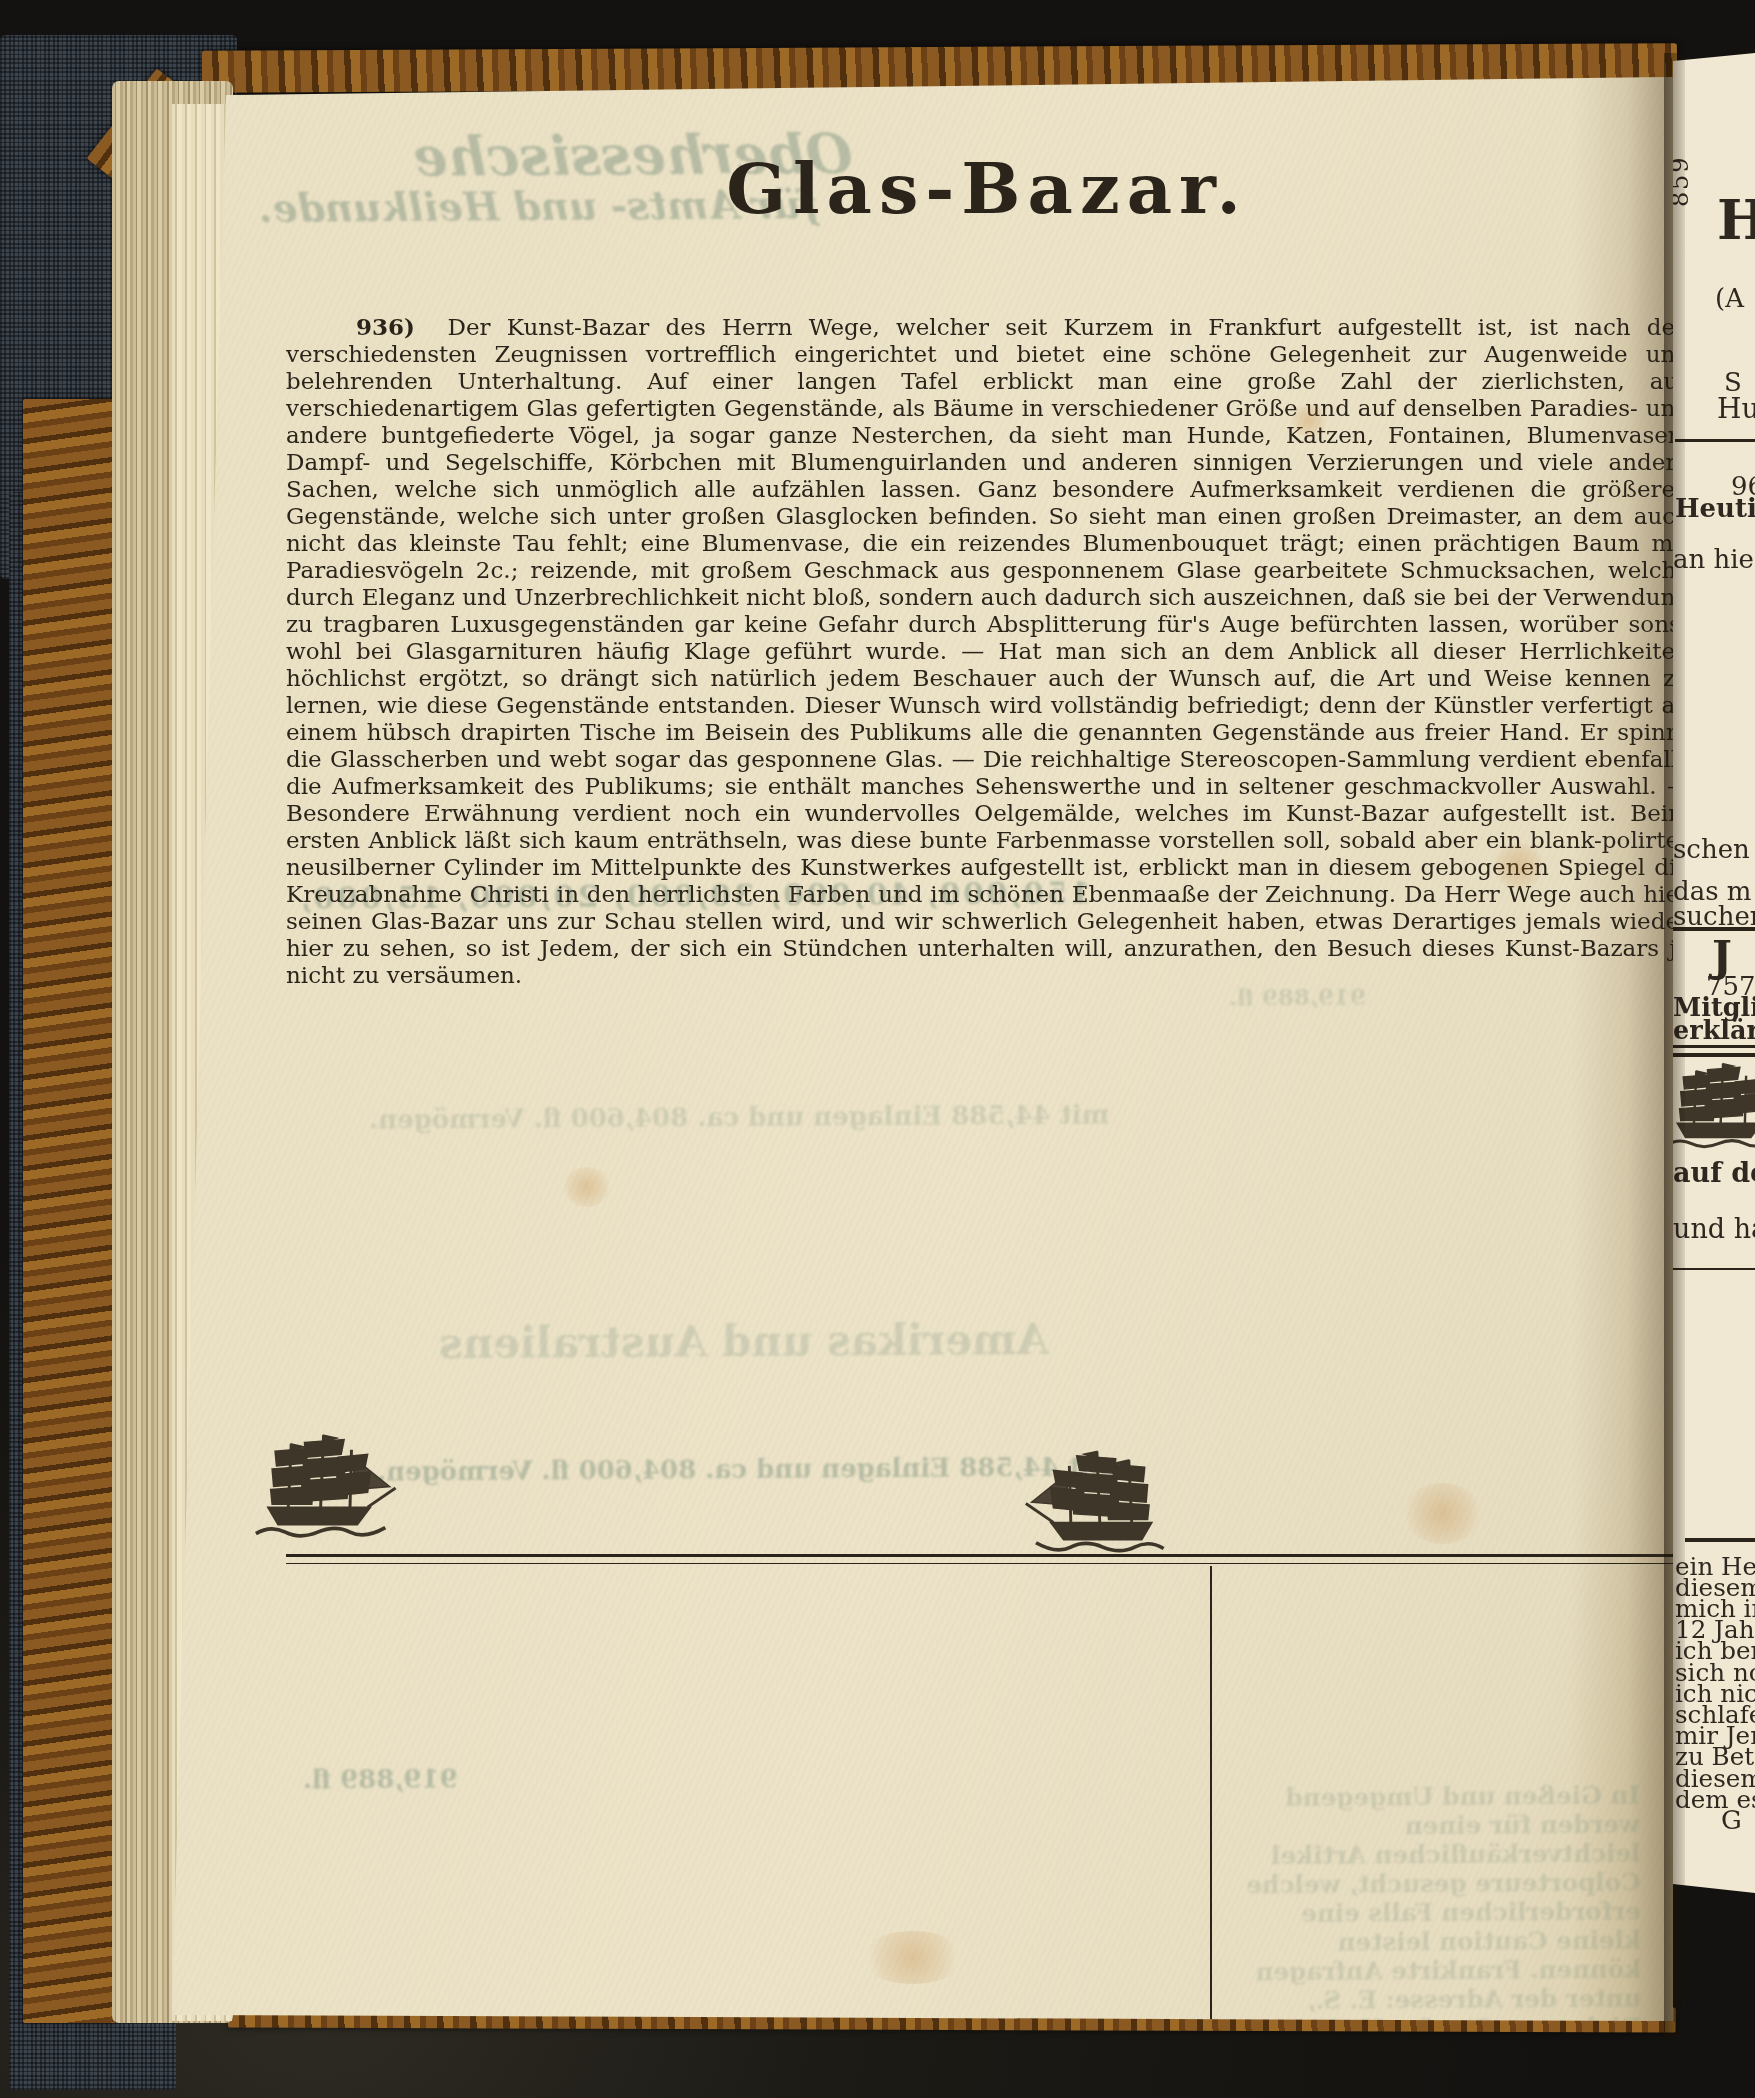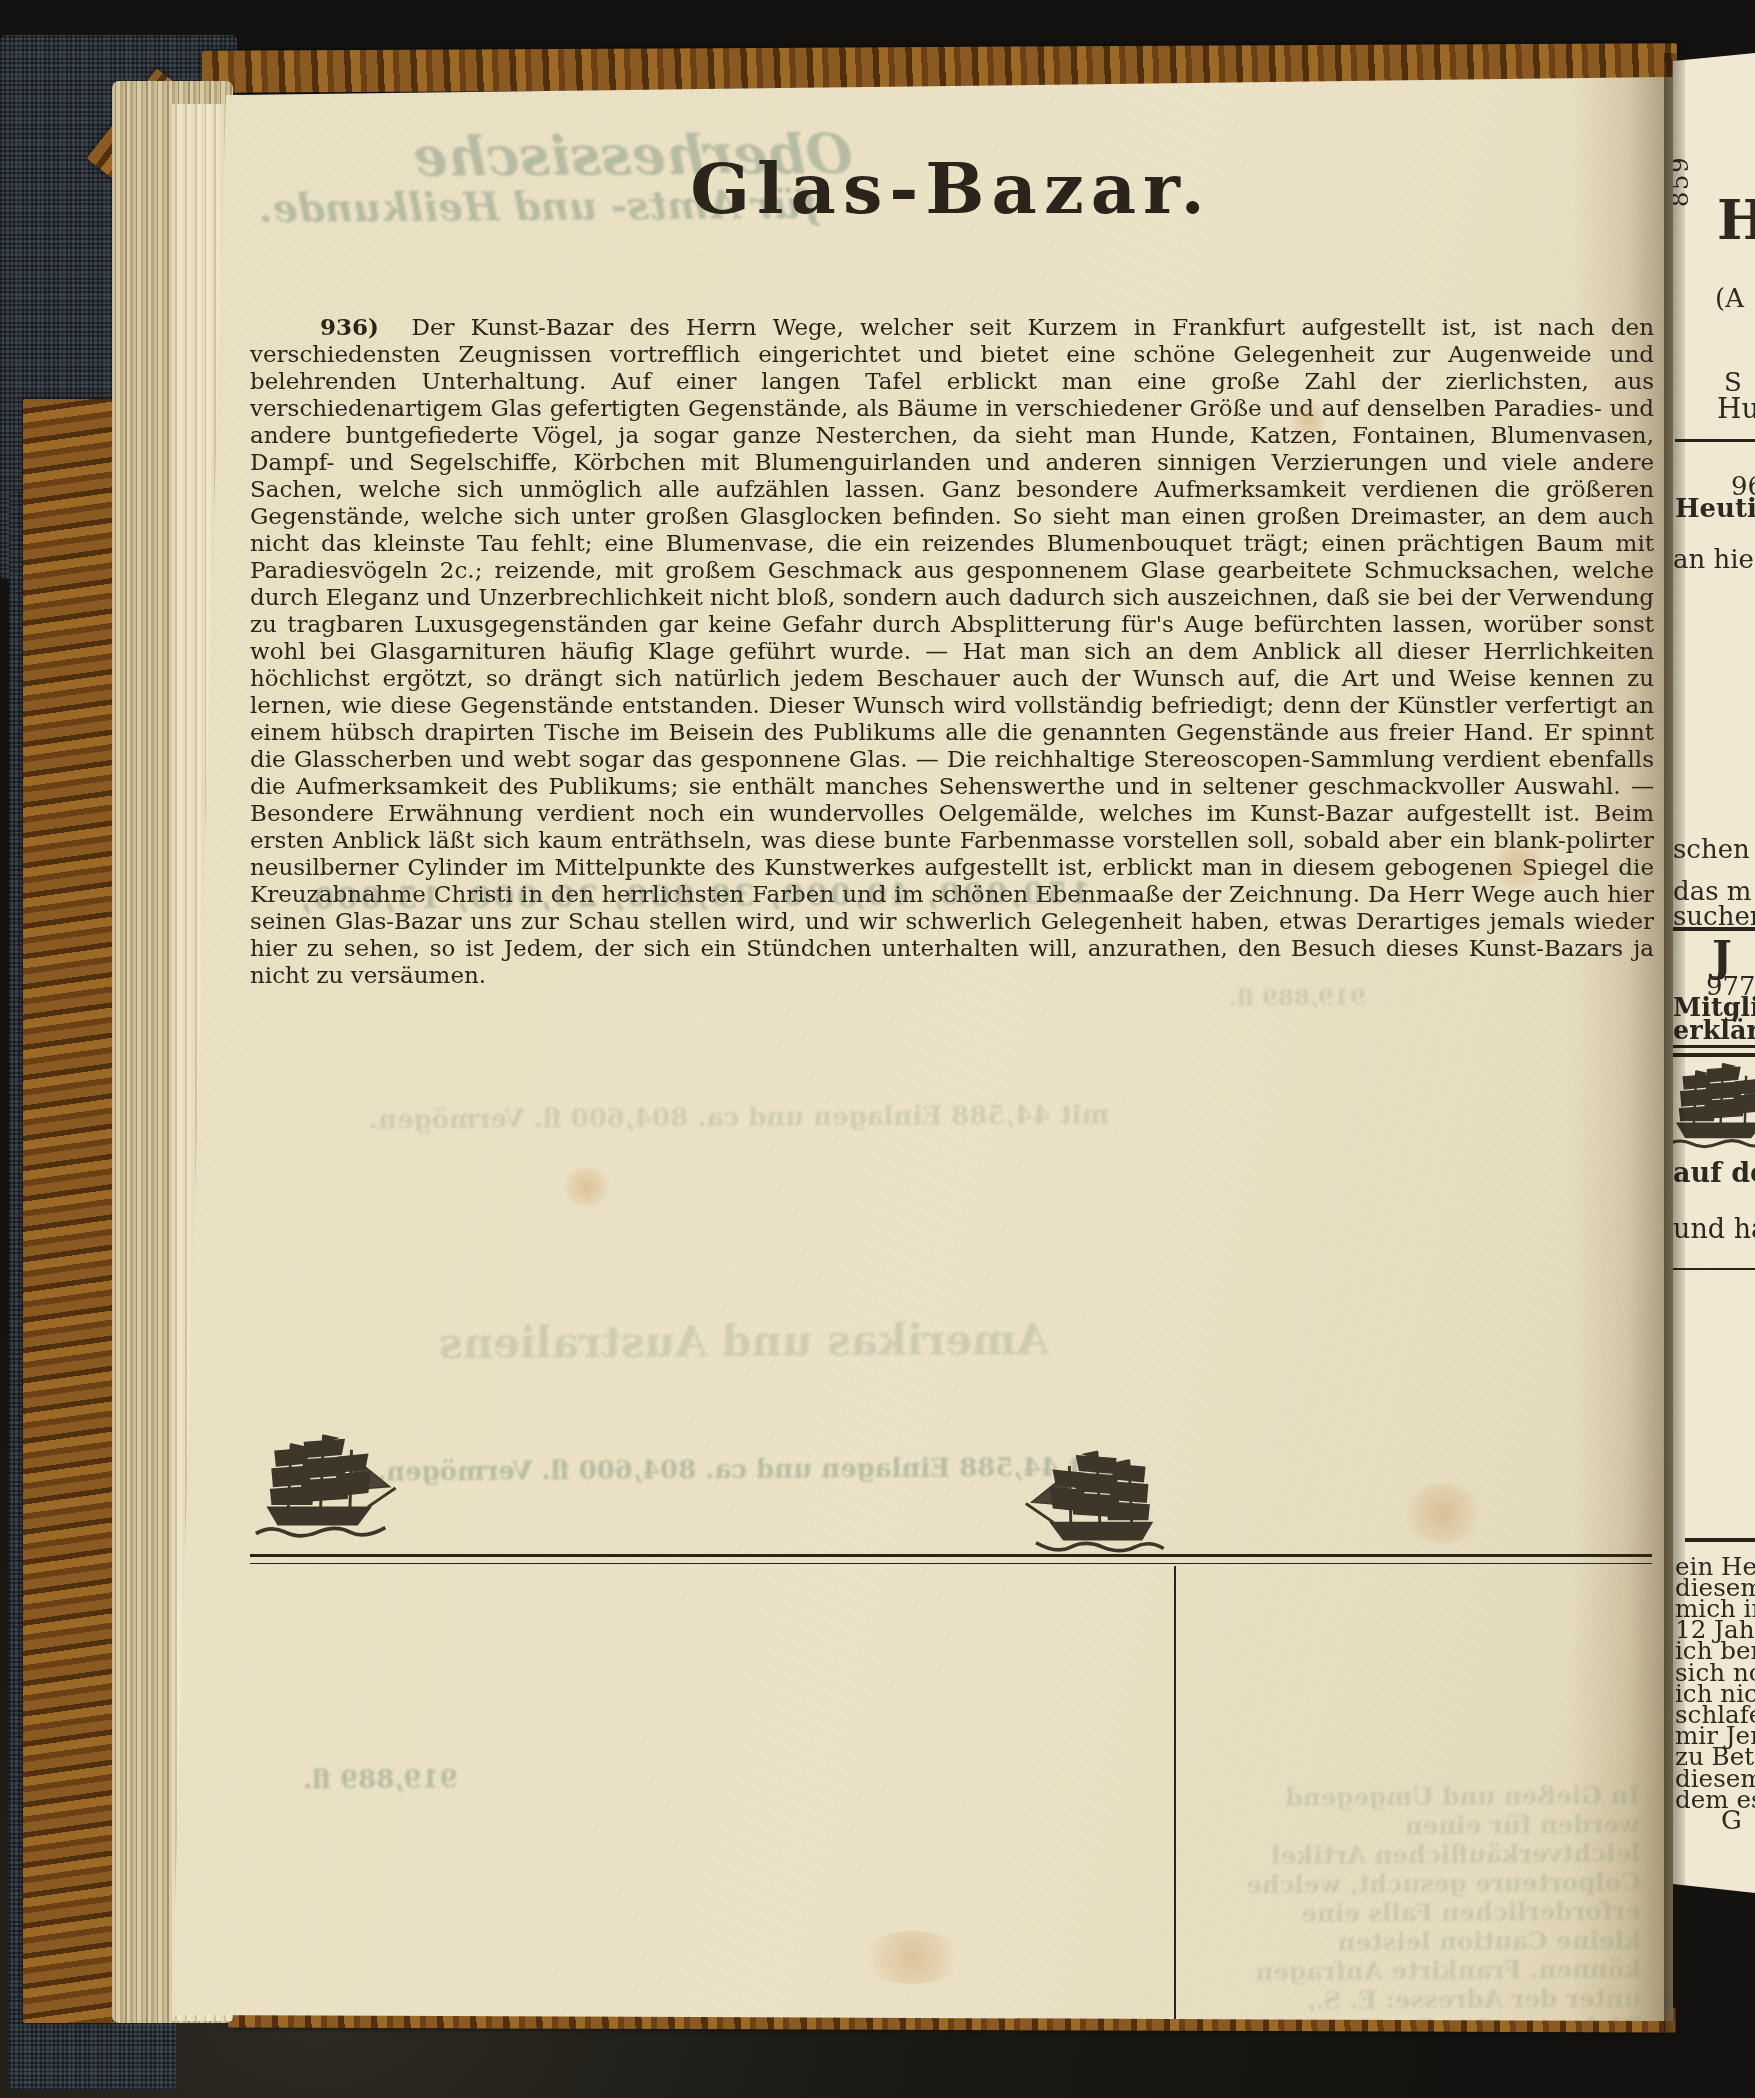--- a/index.html
+++ b/index.html
@@ -18,21 +18,21 @@
   .leather.vert{background:repeating-linear-gradient(172deg,#8a5a22 0 9.7px,#50300e 9.7px 15px,#9c6a26 15px 24px,#6b4115 24px 30px);}
   .stack{position:absolute;
     background:repeating-linear-gradient(90deg,#cbbc96 0 2.6px,#a3916c 2.6px 4.4px,#d8cba6 4.4px 8px,#b7a67e 8px 10.5px);}
   .stack-inner{position:absolute;
     background:repeating-linear-gradient(90deg,#e7ddbd 0 3.5px,#cfc29e 3.5px 5.3px,#efe6c9 5.3px 9.7px);}
   .stack-bottom{position:absolute;
     background:repeating-linear-gradient(0deg,#cfc099 0 2.6px,#a3916c 2.6px 4.4px,#dccfa9 4.4px 7px);}
   
   .main-page{position:absolute;inset:0;
     clip-path:polygon(226px 95px,1673px 77px,1673px 2021px,172px 2015px);
-    background:linear-gradient(103deg,#ddd2b0 0%,#eae0c4 7%,#ece3c8 55%,#e6dcc0 86%,#d8cca8 96%,#ccbf99 100%);}
+    background:linear-gradient(103deg,#ddd2b0 0%,#eae0c4 7%,#ece3c8 55%,#e6dcc0 86%,#d8cca8 96%,#ccbf99 100%);padding-left:36px;}
   .main-page::after{content:"";position:absolute;inset:0;pointer-events:none;
     background:repeating-linear-gradient(115deg,rgba(120,100,60,.025) 0 2.6px,transparent 2.6px 6.1px);}
   .page-curve{position:absolute;left:1571px;top:75px;width:102px;height:1946px;pointer-events:none;
     background:linear-gradient(90deg,rgba(0,0,0,0) 0%,rgba(120,95,50,.16) 55%,rgba(70,50,22,.40) 100%);}
   .gutter-crease{position:absolute;left:1664px;top:53px;width:21px;height:1984px;pointer-events:none;
     background:linear-gradient(90deg,rgba(25,16,5,.55),rgba(25,16,5,.10));z-index:9;}
   .sliver-page{position:absolute;inset:0;
     clip-path:polygon(1673px 61px,1756px 53px,1756px 1893px,1673px 1884px);
     background:linear-gradient(90deg,#d9cda9 0%,#ece3c8 30%,#f0e8d2 100%);}
   
@@ -78,21 +78,21 @@
     <div class="frag" style="left:1788px;top:413px;font-size:24px;">Zu</div>
     <div class="rule" style="left:1675px;top:439px;width:81px;height:2.6px;"></div>
     <div class="frag" style="left:1731px;top:471px;font-size:26px;">96</div>
     <div class="frag bold" style="left:1675px;top:493px;font-size:26px;">Heutige</div>
     <div class="frag" style="left:1673px;top:544px;font-size:26px;">an hies</div>
     <div class="frag" style="left:1673px;top:834px;font-size:26px;">schen S</div>
     <div class="frag" style="left:1673px;top:876px;font-size:26px;">das m</div>
     <div class="frag" style="left:1673px;top:901px;font-size:26px;">suchen.</div>
     <div class="rule" style="left:1673px;top:927px;width:83px;height:3.5px;"></div>
     <div class="frag bold" style="left:1712px;top:932px;font-size:42px;">J</div>
-    <div class="frag" style="left:1706px;top:971px;font-size:26px;">977</div>
+    <div class="frag" style="left:1706px;top:971px;font-size:26px;">757</div>
     <div class="frag bold" style="left:1673px;top:992px;font-size:25.5px;">Mitglied</div>
     <div class="frag bold" style="left:1673px;top:1015px;font-size:25.5px;">erklärung</div>
     <div class="rule" style="left:1673px;top:1045px;width:83px;height:2.6px;"></div>
     <div class="rule" style="left:1673px;top:1053px;width:83px;height:4.4px;"></div>
     <svg class="ship" style="left:1664px;top:1060px;" width="123" height="97" viewBox="0 0 100 80">
         <use href="#ship-shape"></use>
       </svg>
     <div class="frag bold" style="left:1673px;top:1157px;font-size:27px;">auf den</div>
     <div class="frag" style="left:1673px;top:1213px;font-size:27px;">und halt</div>
     <div class="rule" style="left:1673px;top:1268px;width:83px;height:1.8px;"></div>

